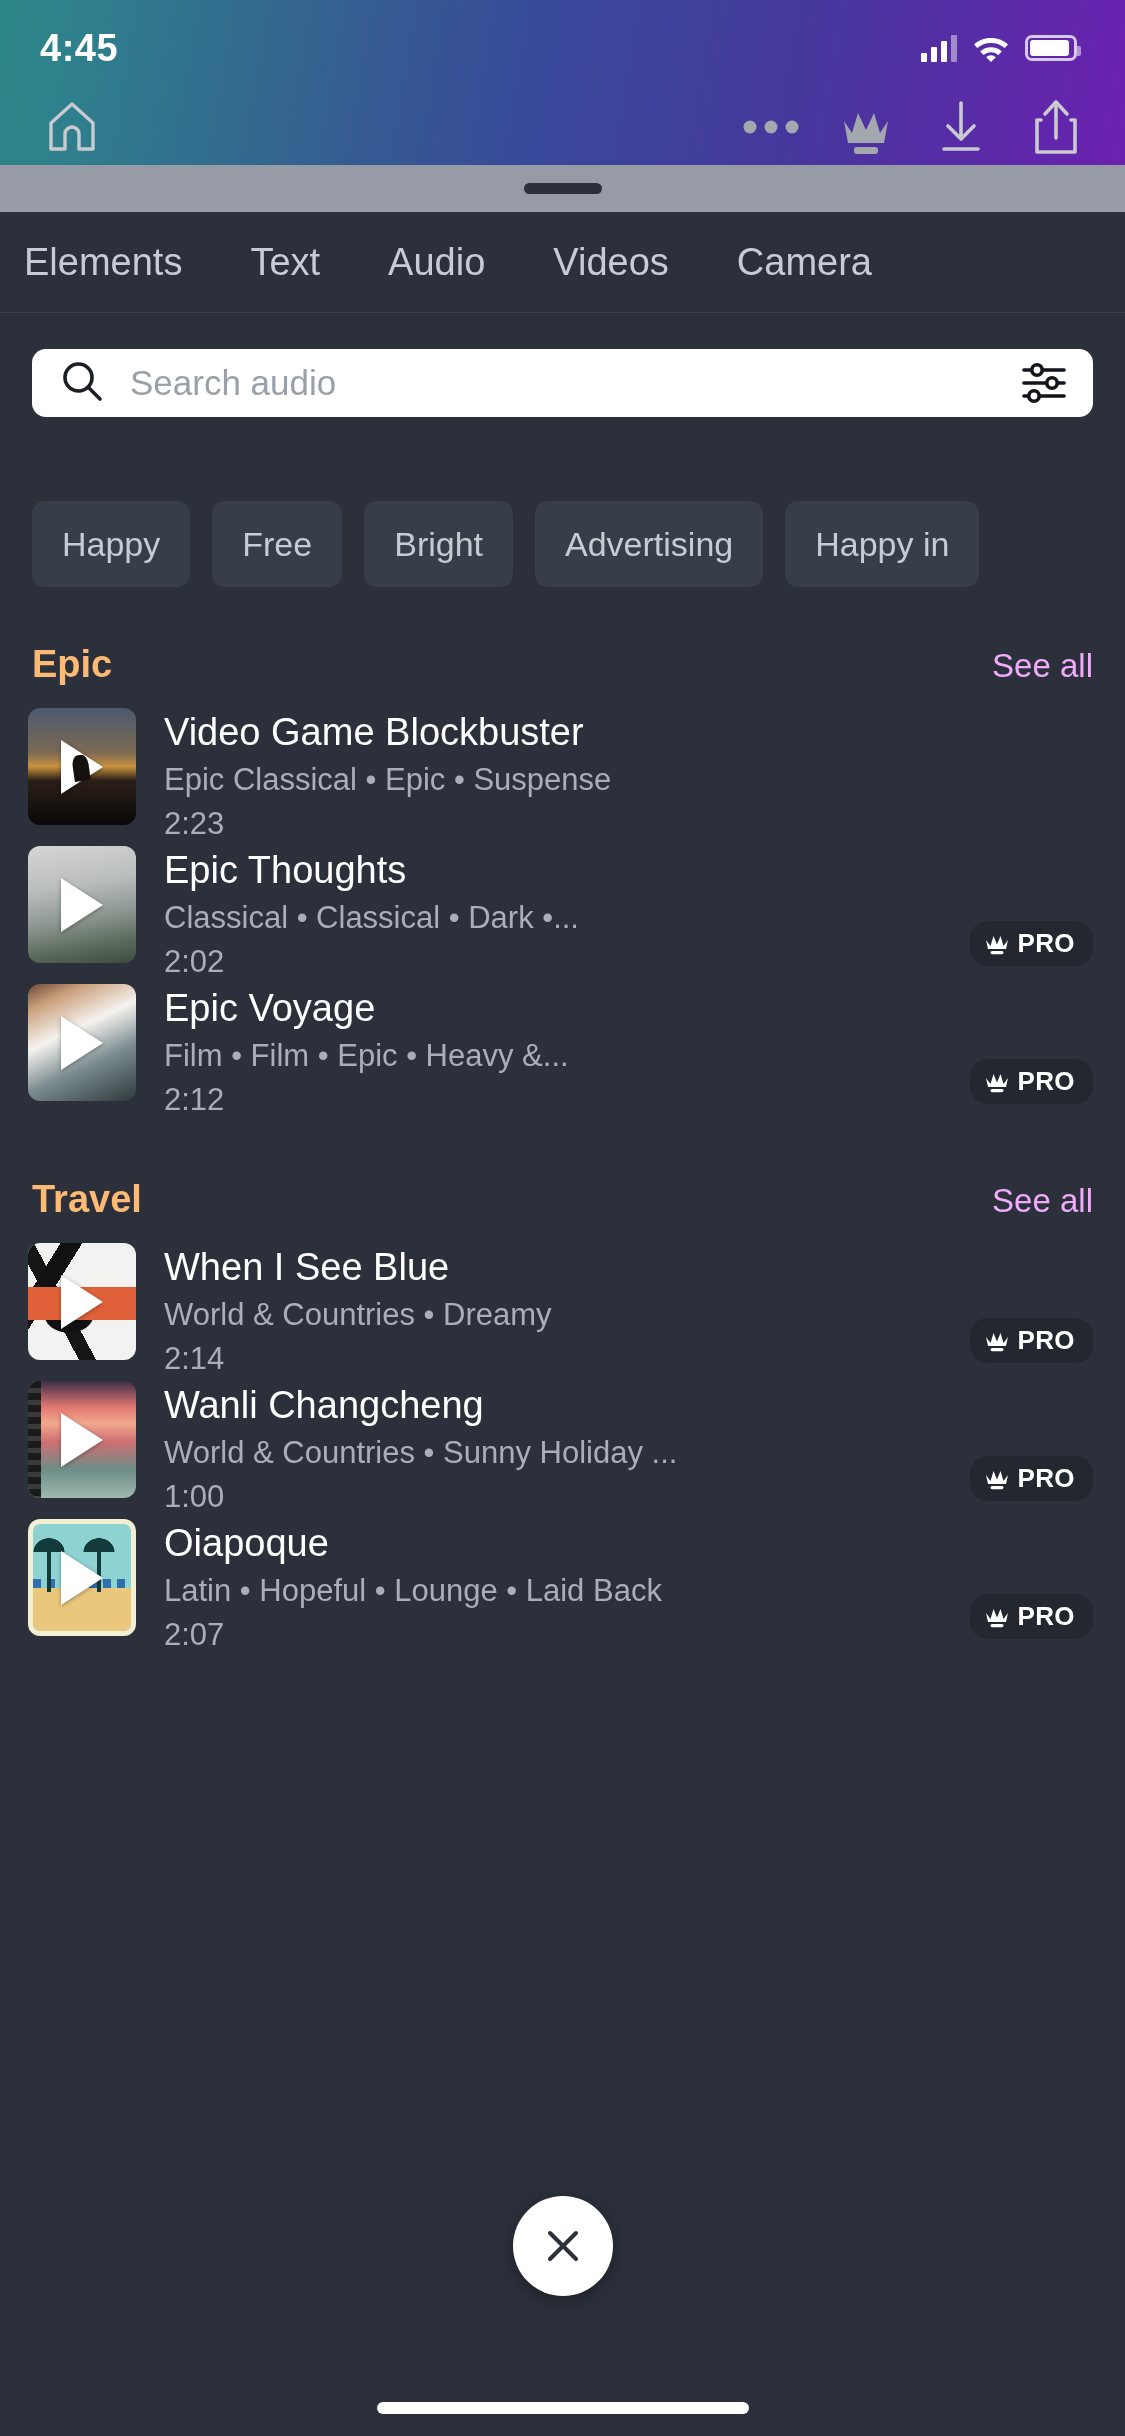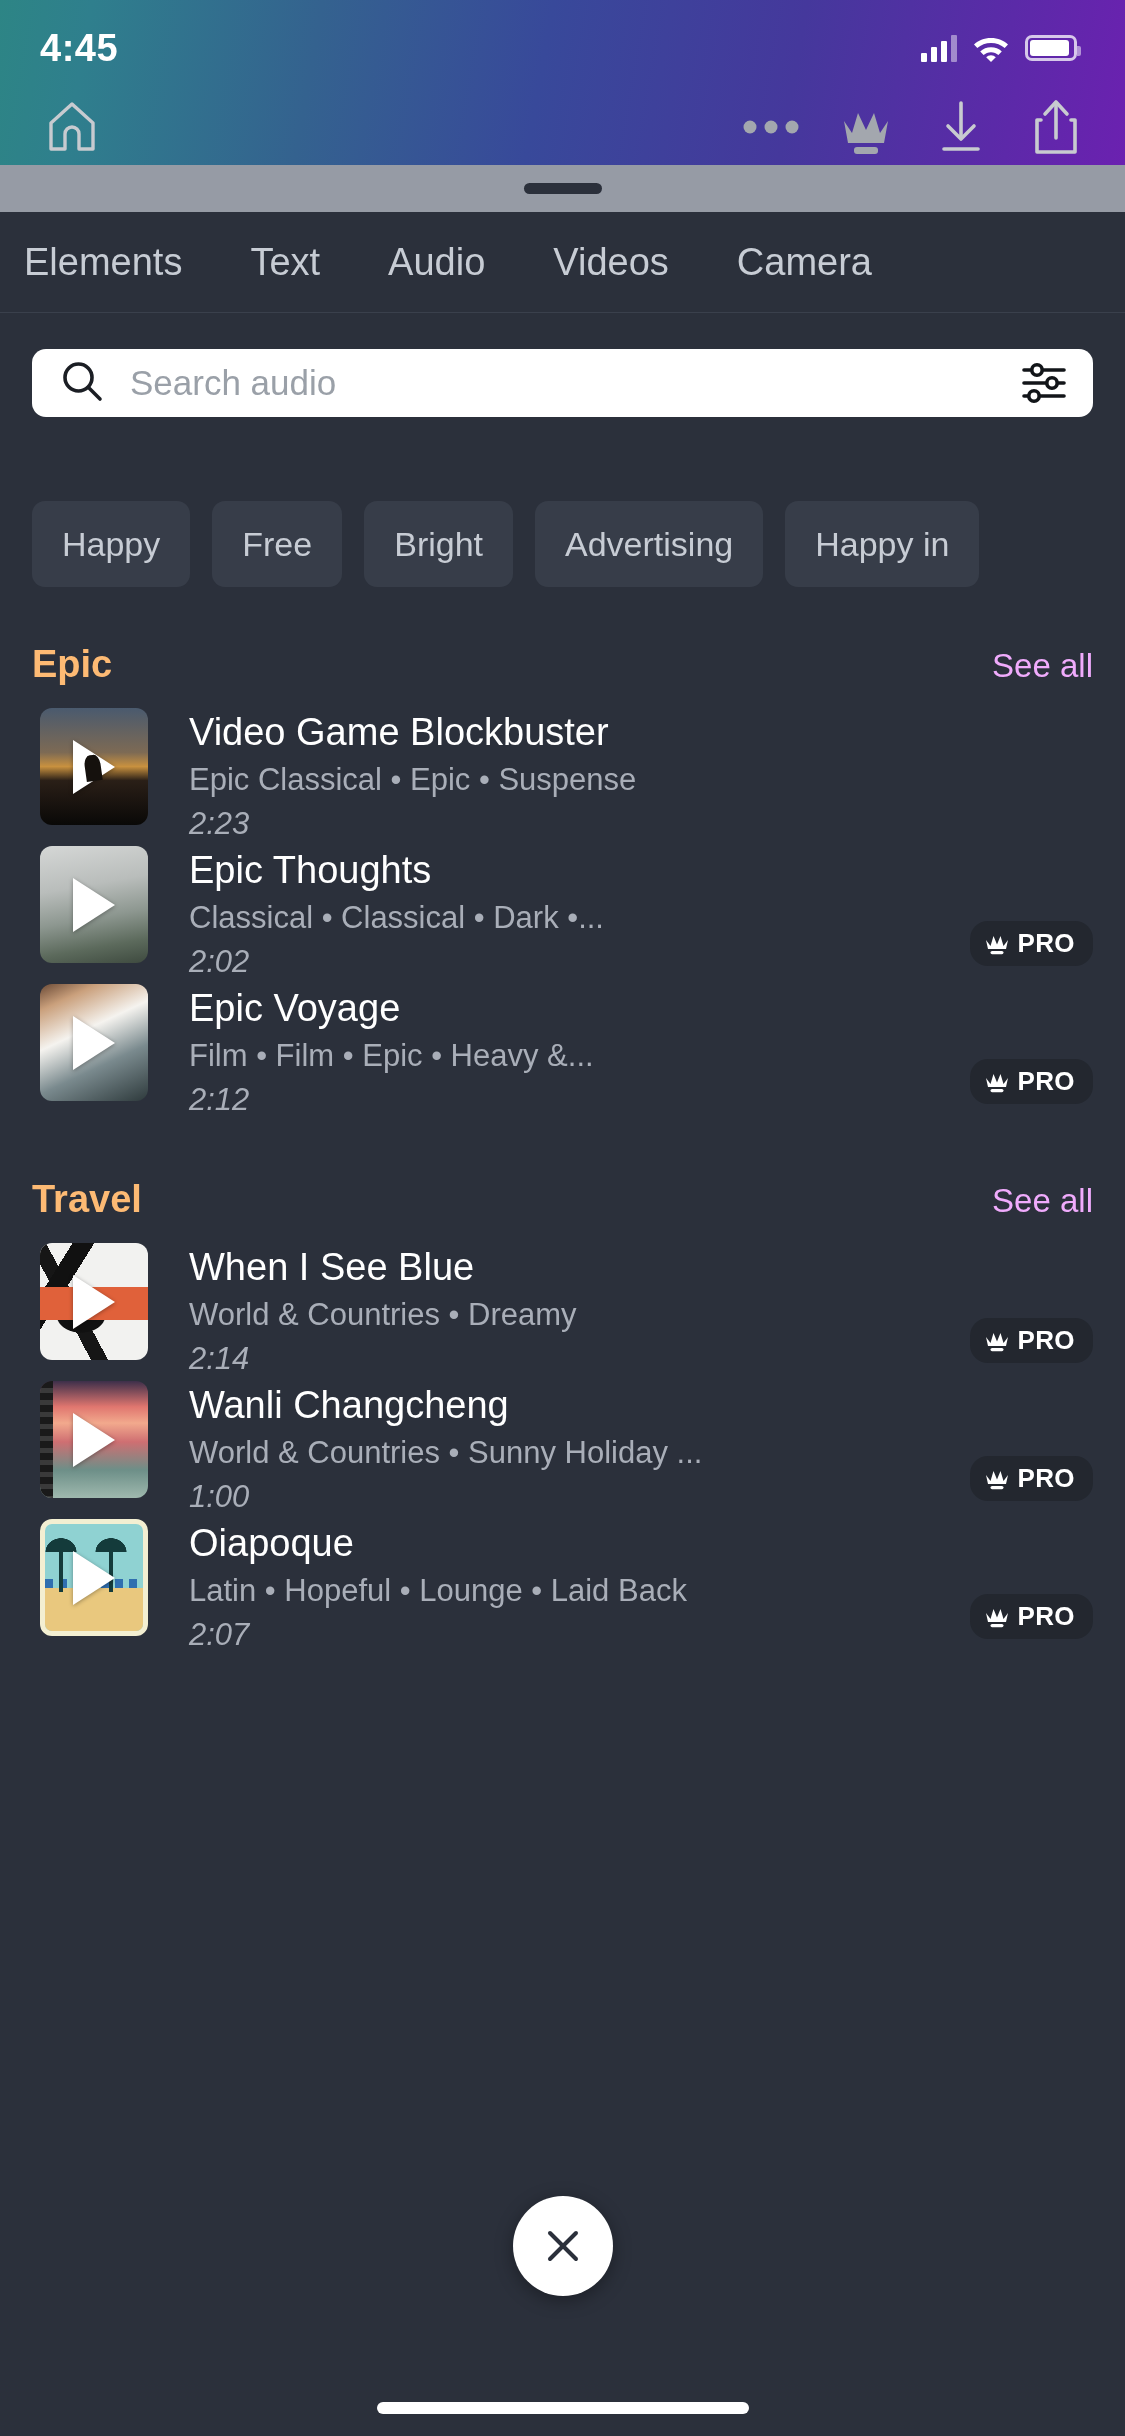--- a/index.html
+++ b/index.html
@@ -112,22 +112,22 @@
   
   .section-head {
     display:flex; align-items:baseline; justify-content:space-between;
     padding:0 32px; margin-top:56px;
   }
   .section-title { font-size:38px; font-weight:700; color:#fdba74; }
   .see-all { font-size:33px; color:#f0abfc; cursor:pointer; }
 
   .list { margin-top:22px; }
   .row {
-    display:flex; align-items:flex-start; padding:0 40px; height:138px;
-    position:relative; cursor:pointer;gap:13px;
+    display:flex; align-items:flex-start; padding:0 28px; height:138px;
+    position:relative; cursor:pointer;
   }
   .thumb {
     width:108px; height:117px; border-radius:12px; flex:0 0 auto;
     position:relative; overflow:hidden; margin-top:0;
   }
   .thumb .play {
     position:absolute; left:50%; top:50%; transform:translate(-50%,-50%);
     width:0;height:0;border-style:solid;
     border-width:27px 0 27px 42px;
     border-color:transparent transparent transparent #fff;
@@ -135,21 +135,21 @@
   }
   .meta { margin-left:28px; flex:1; min-width:0; padding-top:2px; }
   .tname {
     font-size:38px; color:#fff; line-height:1.18; white-space:nowrap;
     overflow:hidden; text-overflow:ellipsis;
   }
   .ttags {
     font-size:31px; color:#a9aeb8; line-height:1.22; margin-top:6px;
     white-space:nowrap; overflow:hidden; text-overflow:ellipsis;
   }
-  .tdur { font-size:31px; color:#a9aeb8; line-height:1.2; margin-top:6px;font-style:italic; }
+  .tdur { font-size:31px; color:#a9aeb8; line-height:1.2; margin-top:6px; }
   .pro {
     position:absolute; right:32px; bottom:18px;
     background:#23272f; border-radius:18px; height:45px;
     display:flex; align-items:center; gap:7px; padding:0 18px 0 14px;
   }
   .pro span { font-size:26px; font-weight:700; color:#fff; letter-spacing:.4px; }
 
   
   .art-vgb { background:linear-gradient(180deg,#4a5a6e 0%,#7d6a54 38%,#c8913f 50%,#2a1f17 62%,#090807 100%); }
   .art-vgb::after{

